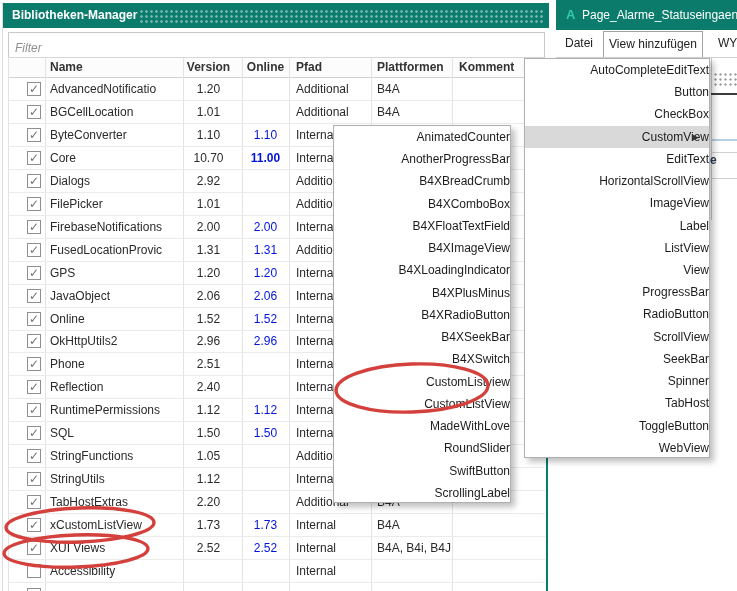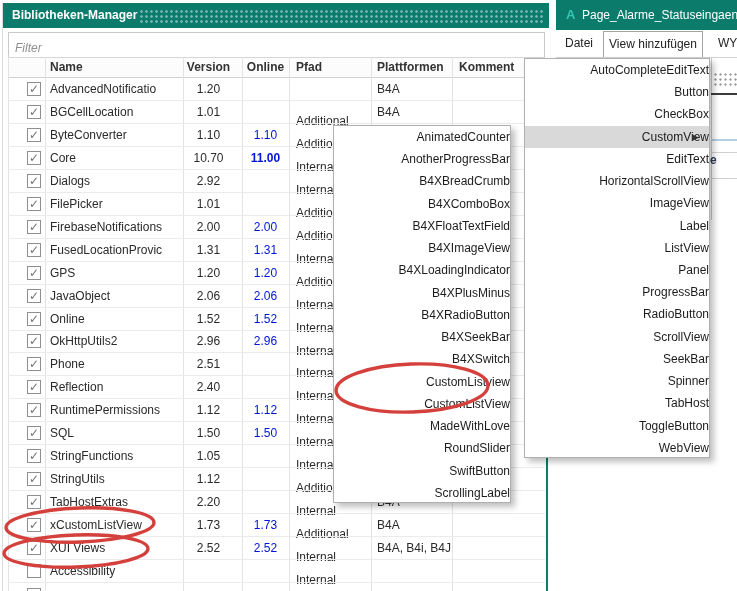--- a/index.html
+++ b/index.html
@@ -21,21 +21,21 @@
   .th{position:absolute;top:0;line-height:19px;font-weight:bold;color:#333;white-space:nowrap;}
   .th-name{left:42px;}  .th-ver{left:167px;width:67px;text-align:center;}
   .th-onl{left:234px;width:47px;text-align:center;} .th-pfad{left:288px;} .th-plat{left:369px;} .th-kom{left:451px;}
   .vline{position:absolute;top:57px;bottom:0;width:1px;background:#e3e3e3;}
   .tbody{position:absolute;left:8px;top:78px;width:537px;height:513px;}
   .trow{position:absolute;left:0;width:537px;height:23px;}
   .trow .line{position:absolute;left:0;right:0;bottom:0;height:1px;background:#ebebeb;}
   .c{position:absolute;top:0;line-height:23px;white-space:nowrap;}
   .c.name{left:42px;} .c.ver{left:167px;width:67px;text-align:center;}
   .c.onl{left:234px;width:47px;text-align:center;color:#0013d8;}
-  .c.onl.b{font-weight:bold;} .c.pfad{left:288px;margin-top:32px;} .c.plat{left:369px;}
+  .c.onl.b{font-weight:bold;} .c.pfad{left:288px;} .c.plat{left:369px;}
   .cb{position:absolute;left:19px;top:4px;width:14px;height:14px;box-sizing:border-box;border:1px solid #8f8f8f;
       background:#fff;text-align:center;font-size:12px;line-height:12px;color:#6f6f6f;font-weight:bold;}
   .cb-partial{position:absolute;left:27px;top:588px;width:14px;height:14px;box-sizing:border-box;
       border:1px solid #8f8f8f;background:#fff;z-index:2;}
   
   .rw{position:absolute;left:556px;top:0;width:181px;height:591px;background:#fff;z-index:2;}
   .rw-titlebar{position:absolute;left:0;top:0;right:0;height:30px;background:#0b7c6c;}
   .rw-logo{position:absolute;left:10px;top:0;line-height:30px;color:#35c7b2;font-weight:bold;font-size:13px;}
   .rw-title{position:absolute;left:26px;top:0;right:0;line-height:30px;color:#fff;white-space:nowrap;overflow:hidden;}
   .rw-menubar{position:absolute;left:0;top:30px;right:0;height:28px;background:#fff;border-bottom:1px solid #d2d2d2;box-sizing:border-box;}
@@ -321,21 +321,21 @@
   <div class="menu" id="view-menu">
       <div class="mi"><span>AutoCompleteEditText</span></div>
       <div class="mi"><span>Button</span></div>
       <div class="mi"><span>CheckBox</span></div>
       <div class="mi hi"><span>CustomView</span><span class="sub-arrow">▶</span></div>
       <div class="mi"><span>EditText</span></div>
       <div class="mi"><span>HorizontalScrollView</span></div>
       <div class="mi"><span>ImageView</span></div>
       <div class="mi"><span>Label</span></div>
       <div class="mi"><span>ListView</span></div>
-      <div class="mi"><span>Panel</span></div>
+      <div class="mi"><span>View</span></div>
       <div class="mi"><span>ProgressBar</span></div>
       <div class="mi"><span>RadioButton</span></div>
       <div class="mi"><span>ScrollView</span></div>
       <div class="mi"><span>SeekBar</span></div>
       <div class="mi"><span>Spinner</span></div>
       <div class="mi"><span>TabHost</span></div>
       <div class="mi"><span>ToggleButton</span></div>
       <div class="mi"><span>WebView</span></div>
     </div>
 

